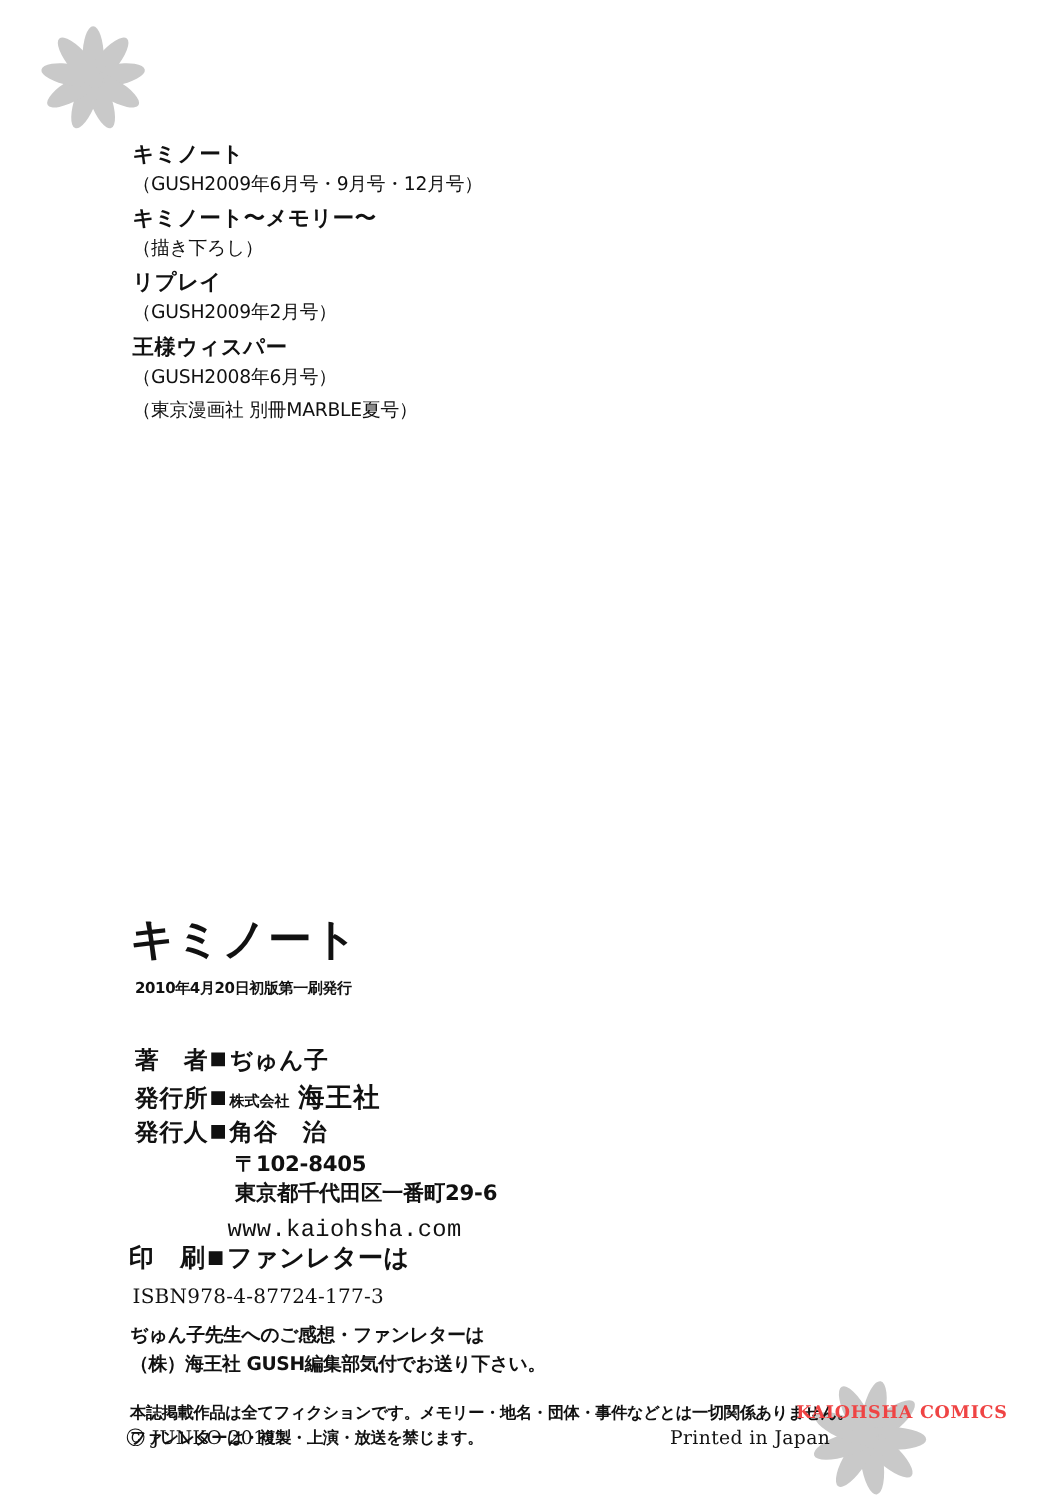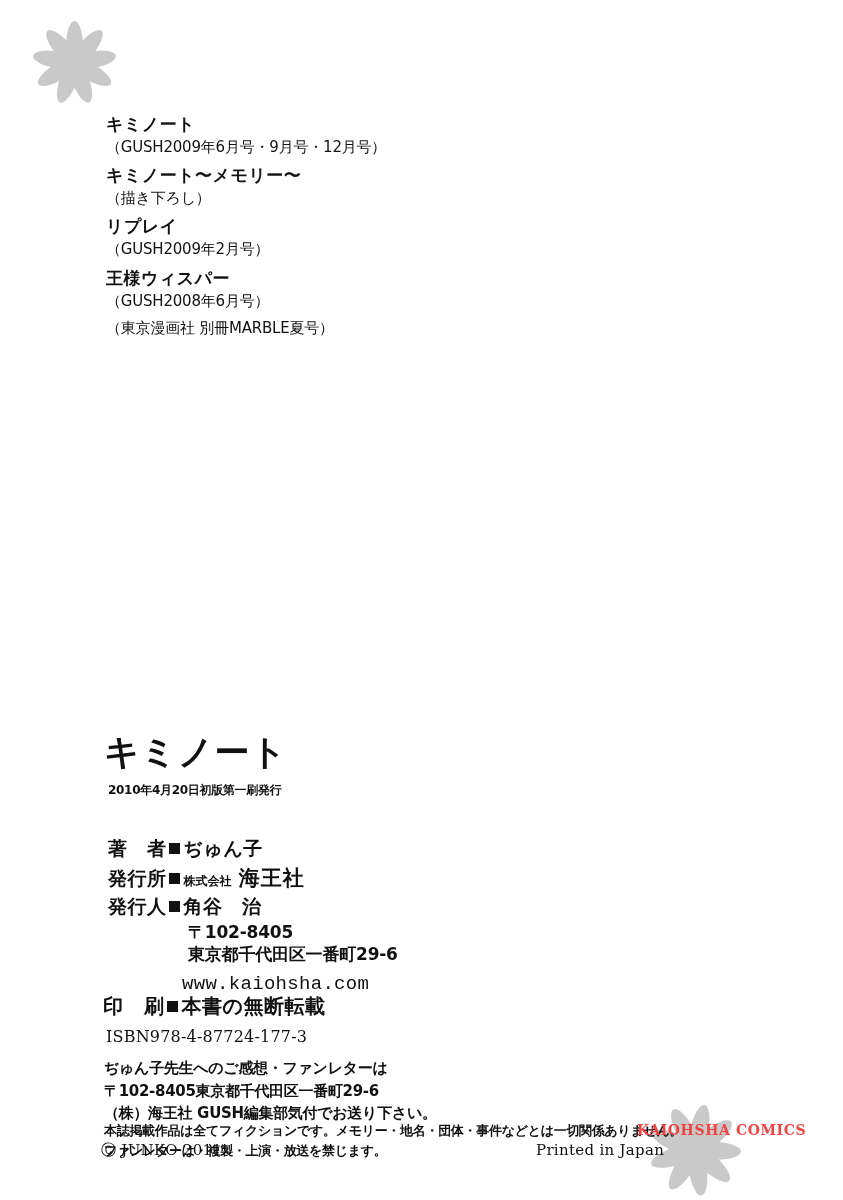--- a/index.html
+++ b/index.html
@@ -270,28 +270,27 @@
     <div class="pub-row">
       <span>発行人</span><span class="sq"></span><span>角谷　治</span>
     </div>
     <div class="addr">〒102-8405</div>
     <div class="addr">東京都千代田区一番町29-6</div>
   </div>
 
   <div class="url">www.kaiohsha.com</div>
 
   <div class="printer">
-    <span>印　刷</span><span class="sq"></span><span>本書の無断転載</span>
+    <span>印　刷</span><span class="sq"></span><span>ファンレターは</span>
   </div>
 
   <div class="isbn">ISBN978-4-87724-177-3</div>
 
   <div class="letter-block">
     <div>ぢゅん子先生へのご感想・ファンレターは</div>
-    <div>〒102-8405東京都千代田区一番町29-6</div>
     <div>（株）海王社 GUSH編集部気付でお送り下さい。</div>
   </div>
 
   <div class="disclaimer">
     <div>本誌掲載作品は全てフィクションです。メモリー・地名・団体・事件などとは一切関係ありません。</div>
     <div>ファンレターは・複製・上演・放送を禁じます。</div>
   </div>
 </div>
 
 <div class="copyright">Ⓒ JUNKO 2011</div>

